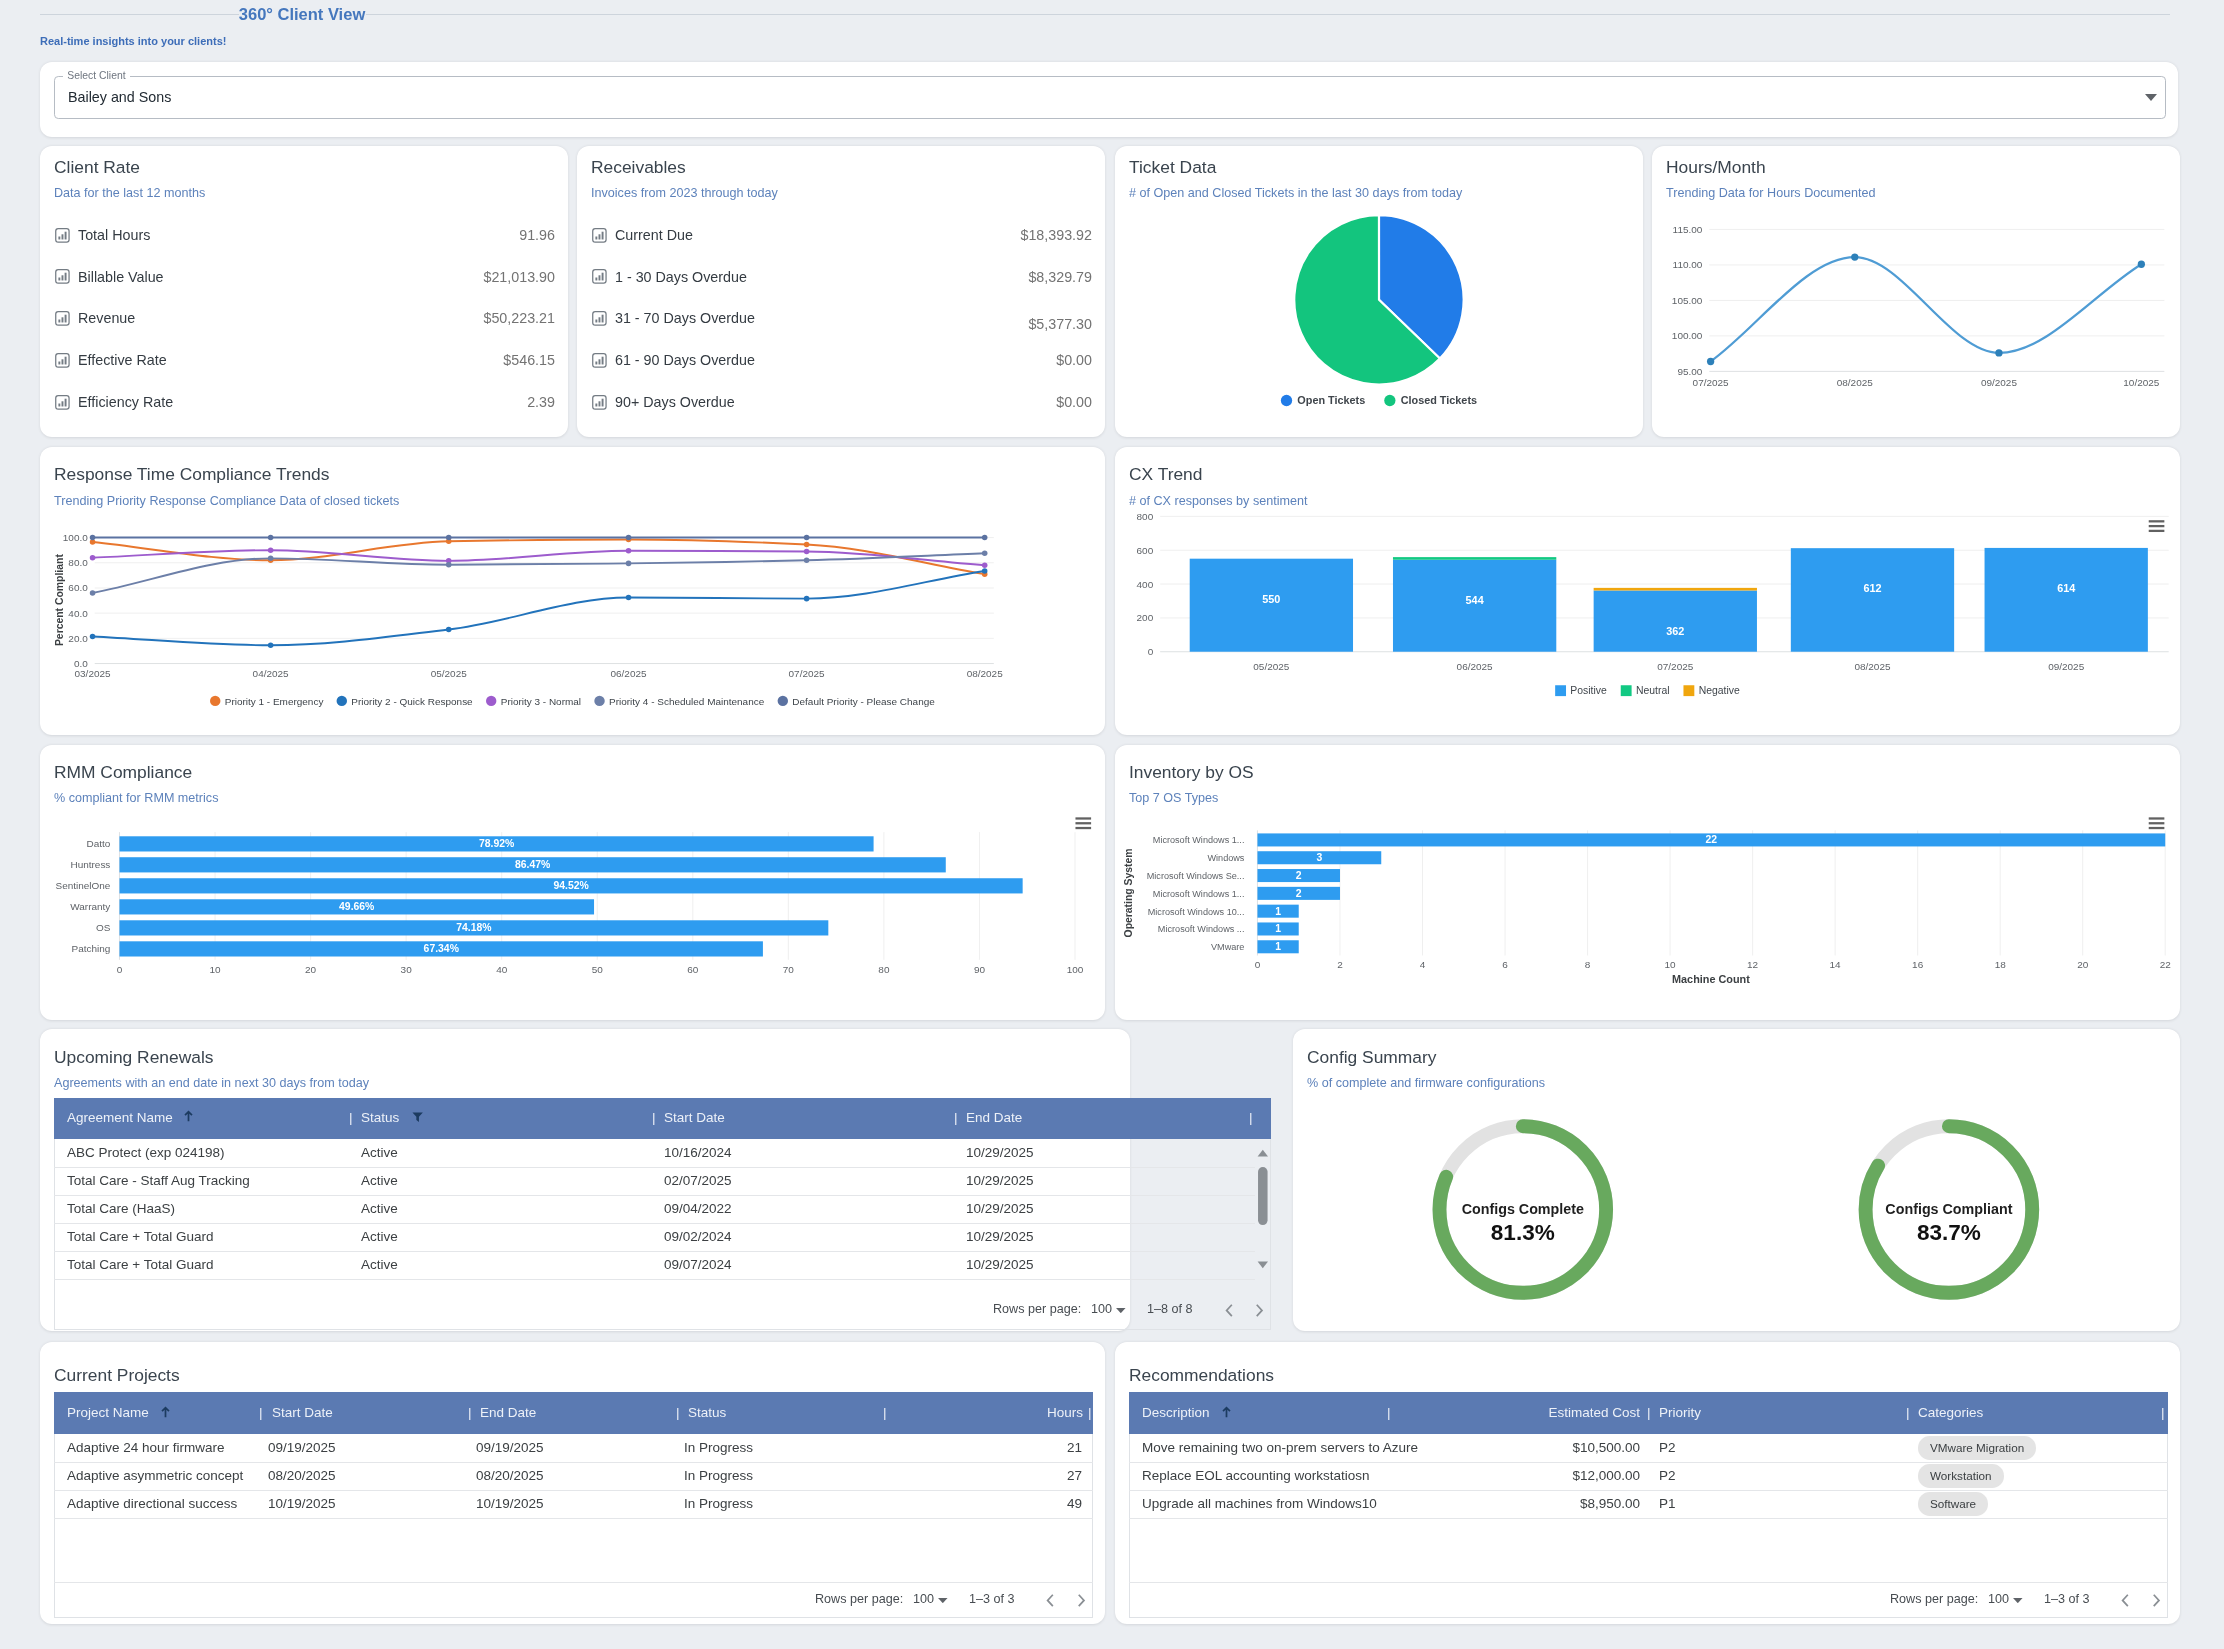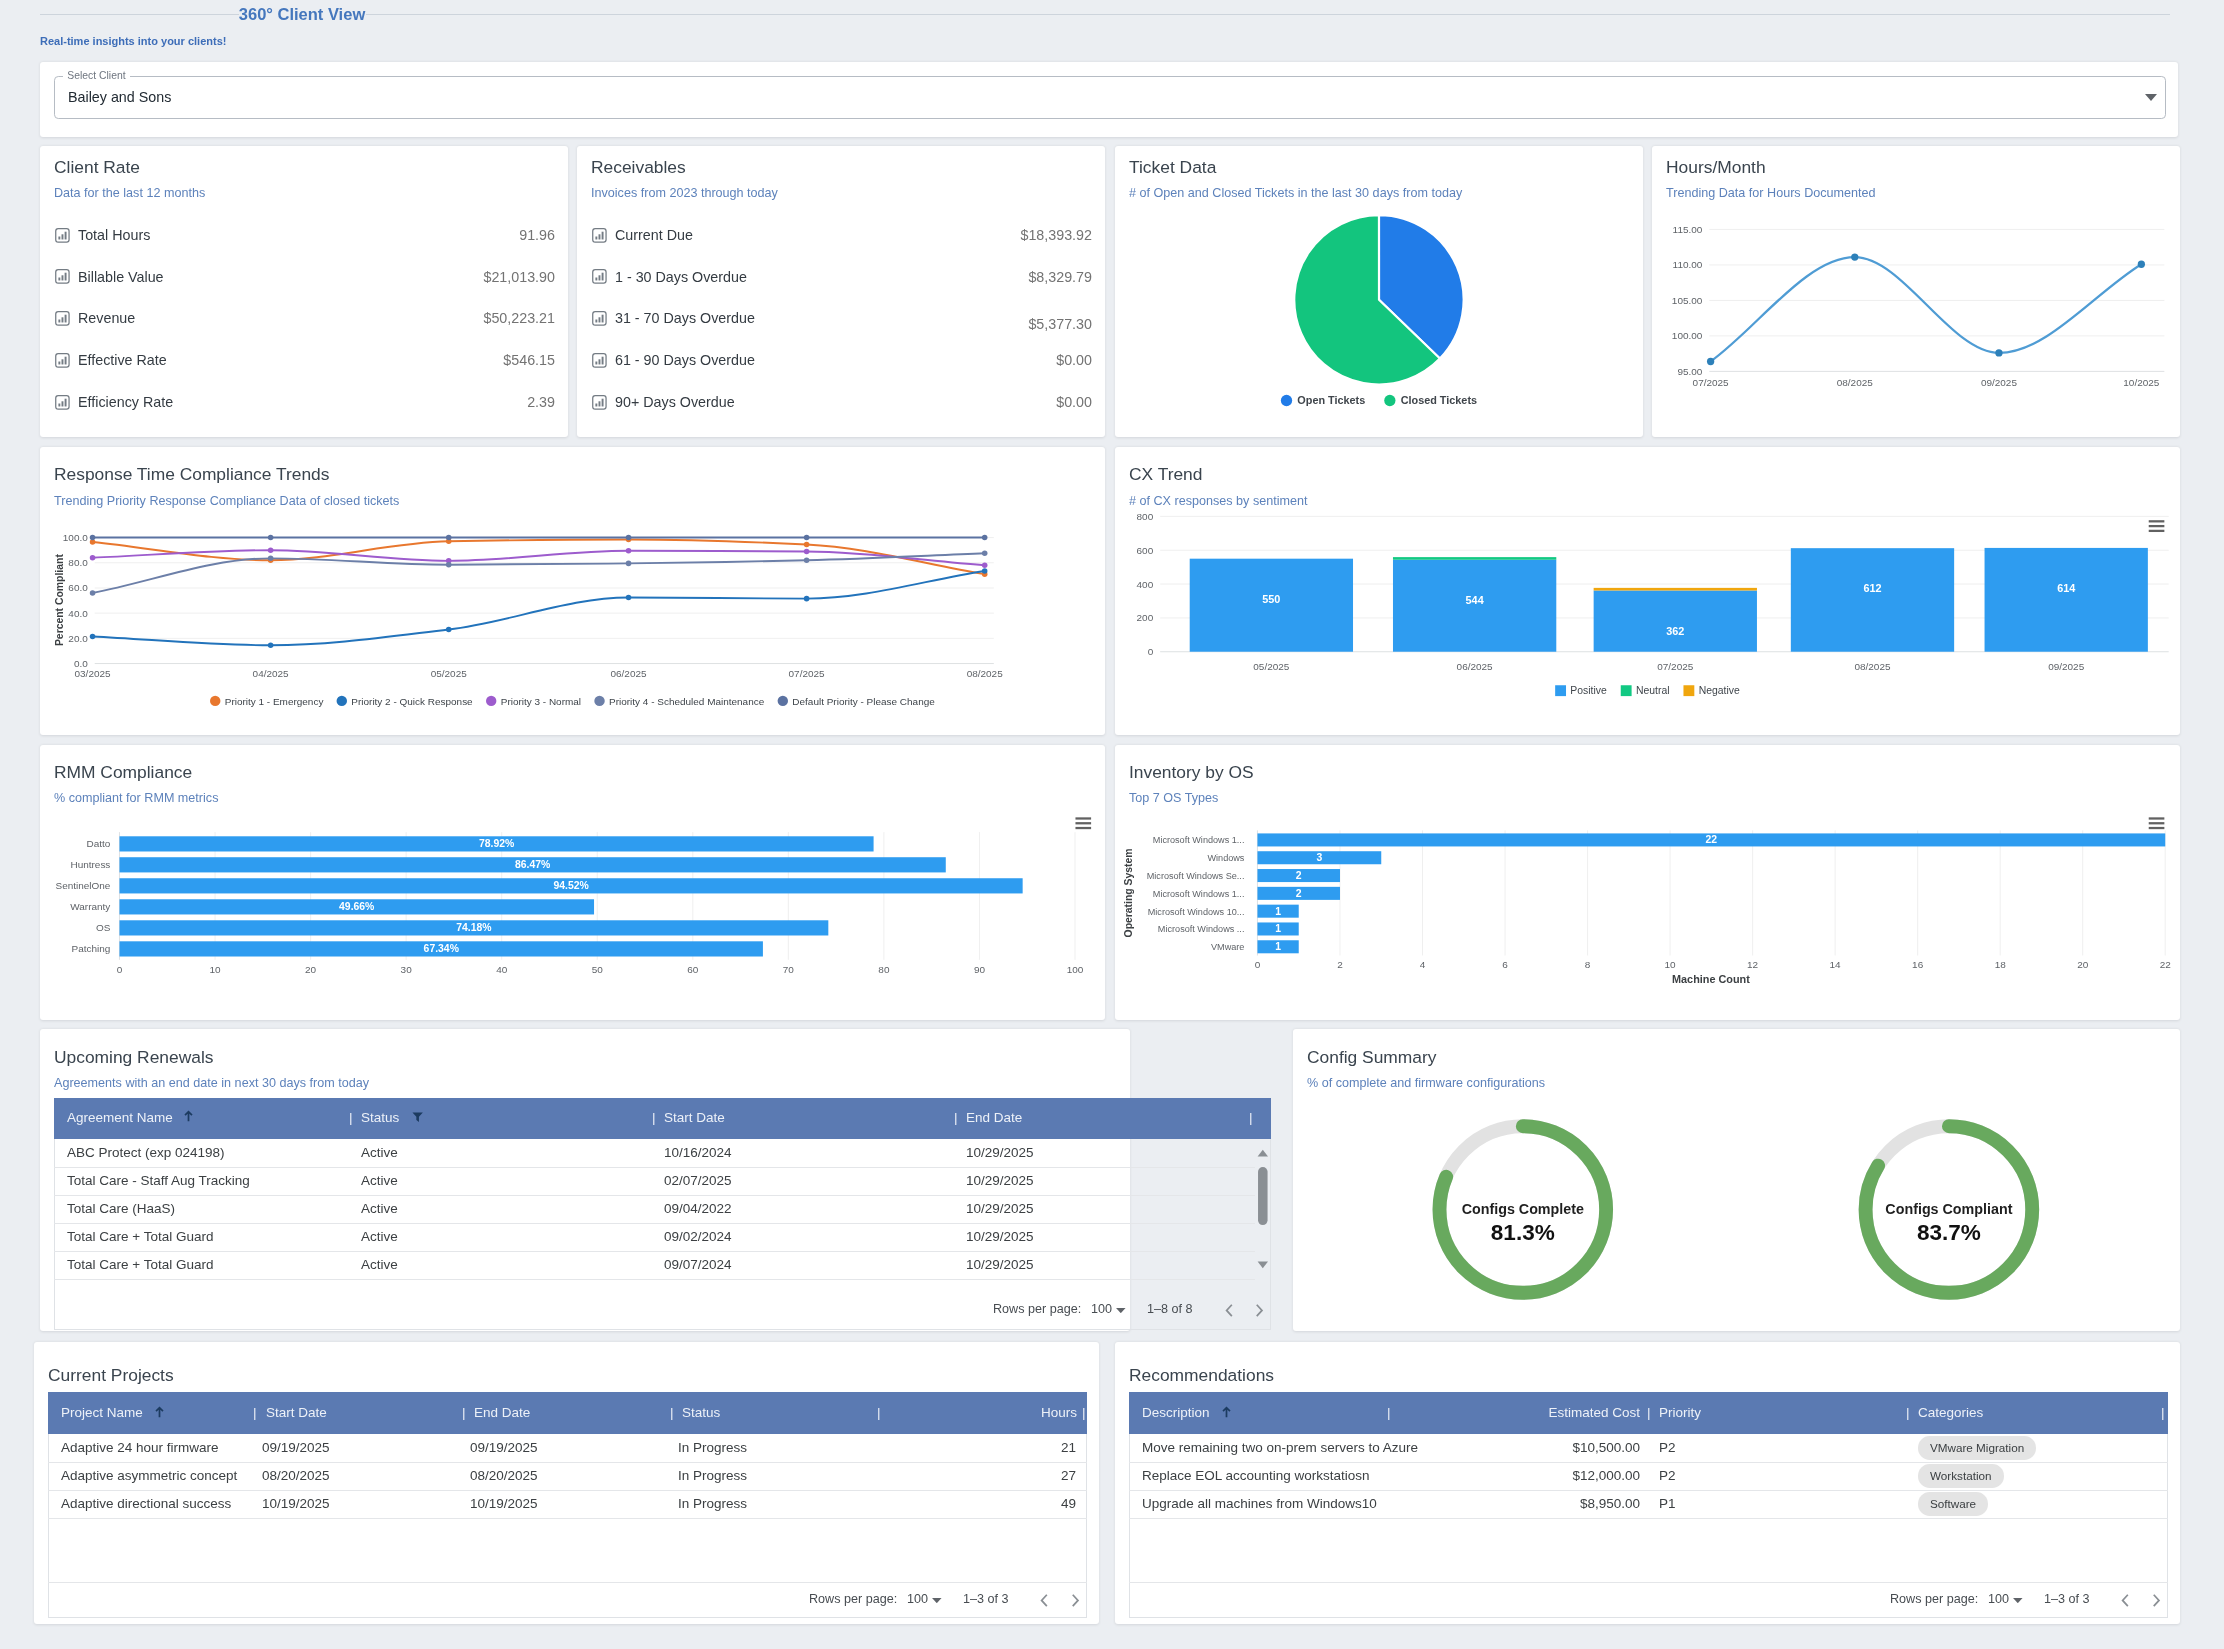--- a/index.html
+++ b/index.html
@@ -1,15 +1,15 @@
 <!DOCTYPE html>
 <html style="font-size:14px"><head><meta charset="utf-8"><style>
 *{margin:0;padding:0;box-sizing:border-box}
 html,body{width:2225px;height:1649px;background:#ebeef2;font-family:"Liberation Sans",sans-serif;position:relative;overflow:hidden}
-.card{position:absolute;background:#fff;border-radius:3px;box-shadow:0 0.9px 2.6px rgba(60,64,67,.13);padding-left:8px;}
+.card{position:absolute;background:#fff;border-radius:12px;box-shadow:0 0.9px 2.6px rgba(60,64,67,.13);padding-left:8px;}
 .ctitle{position:absolute;font-size:17.4px;color:#3a444e;line-height:19px;white-space:nowrap}
 .csub{position:absolute;font-size:12.6px;color:#5d82bb;line-height:14px;white-space:nowrap}
 .mlabel{position:absolute;font-size:14.3px;color:#343b42;line-height:19px}
 .mvalue{position:absolute;font-size:14.3px;color:#737373;line-height:19px}
 .thead{position:absolute;background:#5b7ab2;}
 .hcell{position:absolute;font-size:13.5px;color:#edf1f8;line-height:15.6px;white-space:nowrap}
 .rcell{position:absolute;font-size:13.5px;color:#3c4043;line-height:15.6px;white-space:nowrap}
 .tline{position:absolute;height:0.9px;background:#e4e6e9}
 .tborder{position:absolute;border:0.9px solid #dfe2e6}
 .pill{position:absolute;background:#e4e4e4;border-radius:11.7px;font-size:11.7px;color:#3c4043;line-height:23.5px;height:23.5px;padding:0 12px;white-space:nowrap}
@@ -438,21 +438,21 @@
       <circle cx="264" cy="208" r="96" fill="none" stroke="#e2e2e2" stroke-width="16"></circle>
       <circle cx="264" cy="208" r="96" fill="none" stroke="#68a95e" stroke-width="16" stroke-linecap="round" stroke-dasharray="490.4 112.8" transform="rotate(-90 264 208)"></circle>
       <text x="264" y="213" font-size="16.5" font-weight="700" fill="#1f1f1f" text-anchor="middle">Configs Complete</text>
       <text x="264" y="243" font-size="26" font-weight="700" fill="#111" text-anchor="middle">81.3%</text>
       <circle cx="755" cy="208" r="96" fill="none" stroke="#e2e2e2" stroke-width="16"></circle>
       <circle cx="755" cy="208" r="96" fill="none" stroke="#68a95e" stroke-width="16" stroke-linecap="round" stroke-dasharray="504.9 98.3" transform="rotate(-90 755 208)"></circle>
       <text x="755" y="213" font-size="16.5" font-weight="700" fill="#1f1f1f" text-anchor="middle">Configs Compliant</text>
       <text x="755" y="243" font-size="26" font-weight="700" fill="#111" text-anchor="middle">83.7%</text>
     </svg>
   </div>
-<div class="card" style="left:34px;top:1342px;width:1065px;height:282px">
+<div class="card" style="left:40px;top:1342px;width:1065px;height:282px">
     <div class="ctitle" style="left:14px;top:23.5px">Current Projects</div>
     <div class="tborder" style="left:13.5px;top:50px;width:1039px;height:226px"></div>
     <div class="thead" style="left:13.5px;top:50px;width:1039px;height:42px"></div>
     <div class="hcell" style="left:27px;top:63px">Project Name</div>
     <svg width="13" height="14" viewBox="0 0 15 16" style="position:absolute;left:119px;top:63px">
       <path d="M7.5 14 V3 M3.5 7 L7.5 3 L11.5 7" stroke="#1c3b60" stroke-width="2" fill="none"></path>
     </svg>
     <div class="hcell" style="left:219px;top:63px">|</div>
     <div class="hcell" style="left:232px;top:63px">Start Date</div>
     <div class="hcell" style="left:428px;top:63px">|</div>

